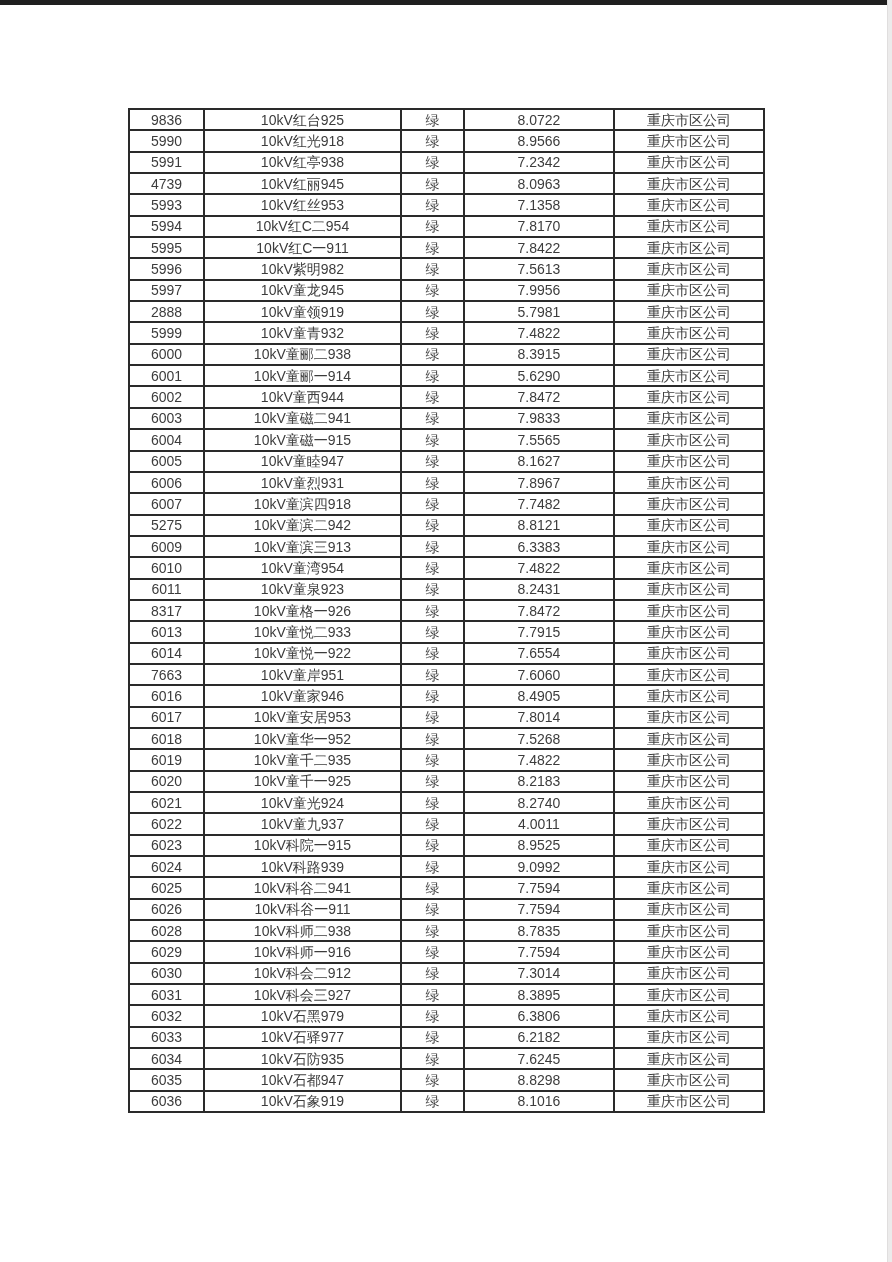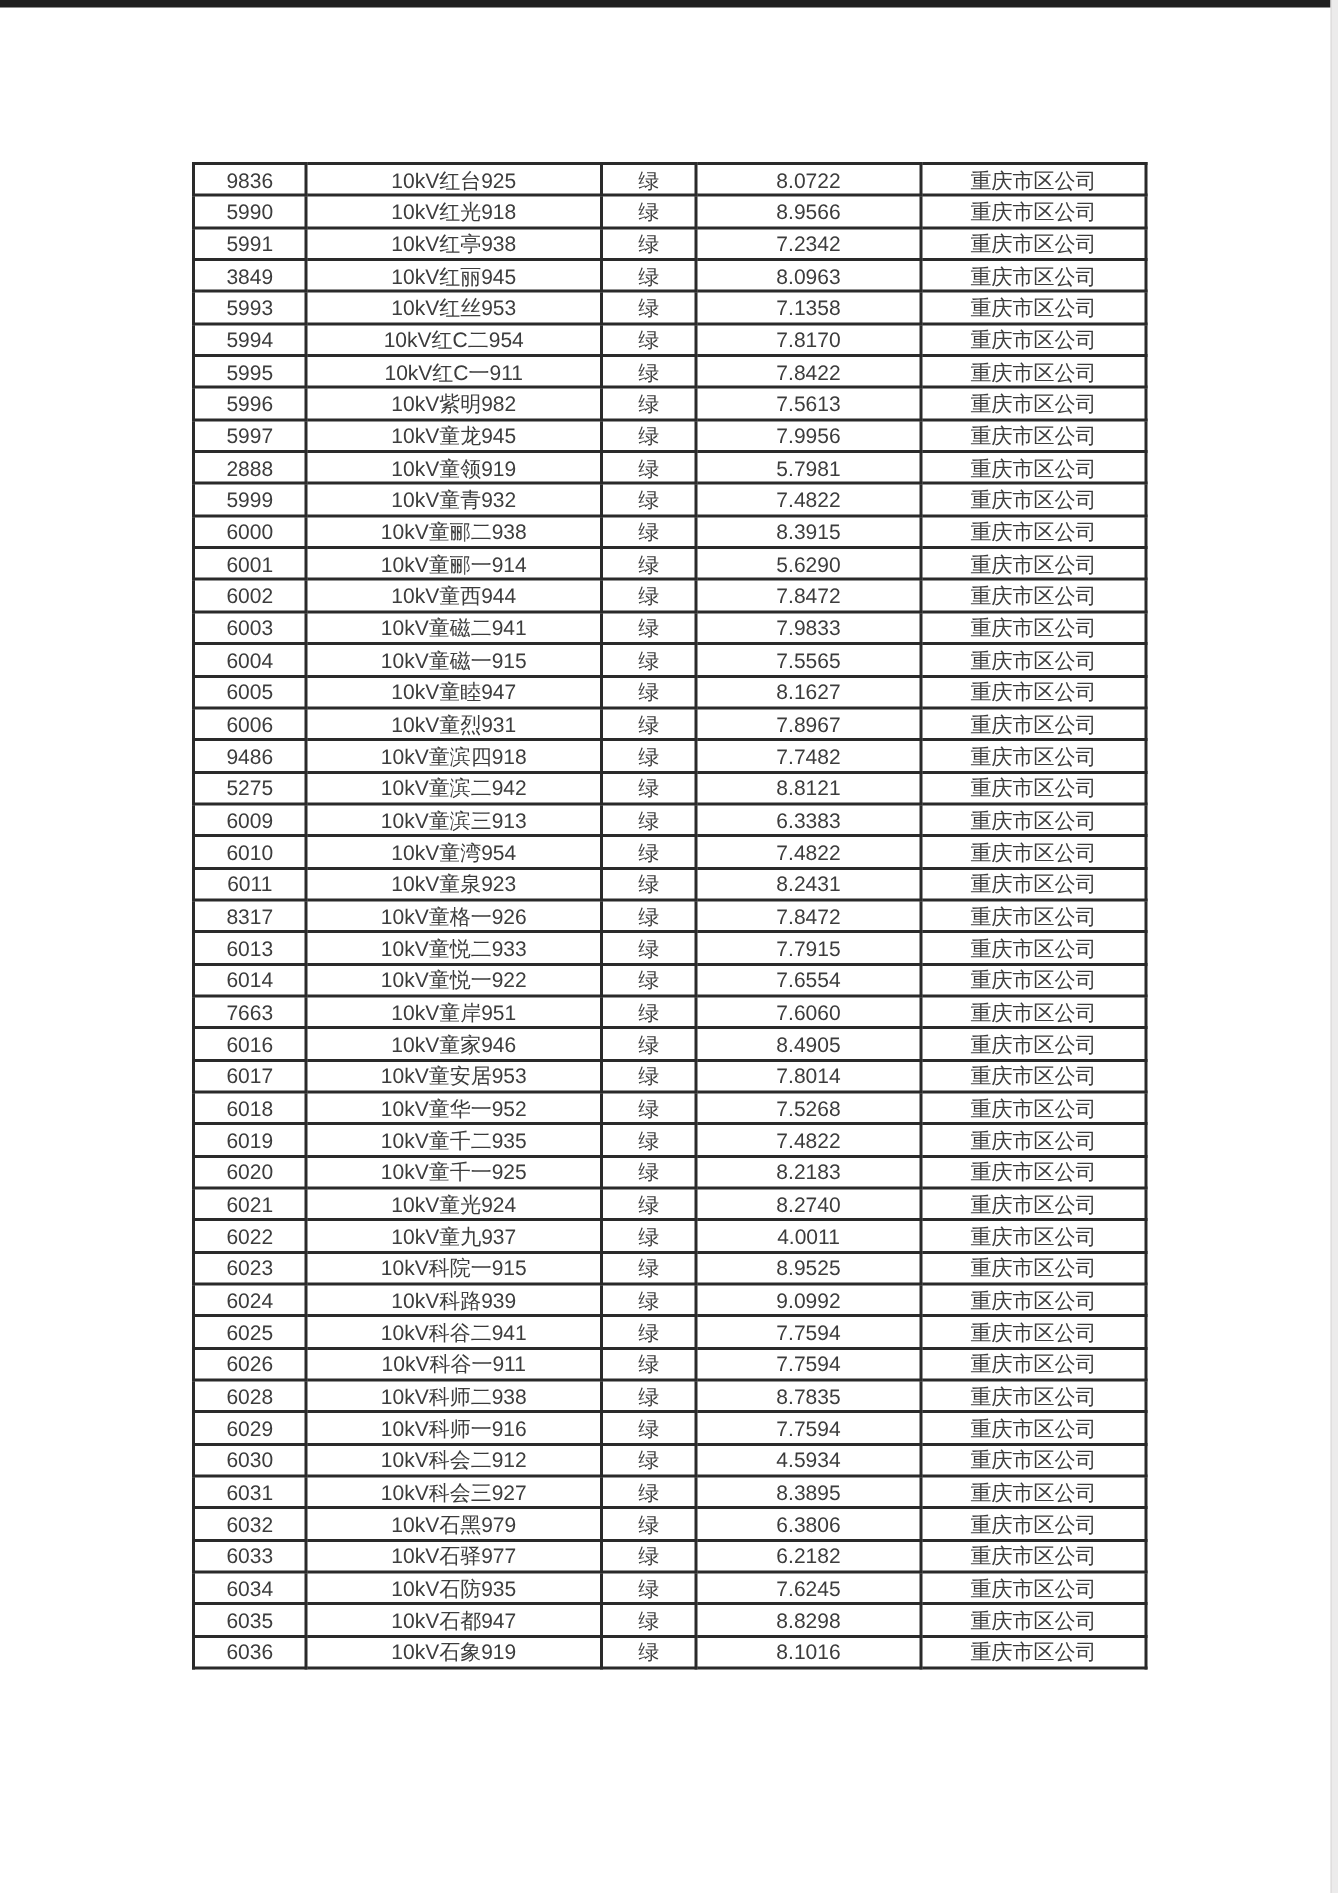--- a/index.html
+++ b/index.html
@@ -85,21 +85,21 @@
         <td>重庆市区公司</td>
       </tr>
       <tr>
         <td>5991</td>
         <td>10kV红亭938</td>
         <td>绿</td>
         <td>7.2342</td>
         <td>重庆市区公司</td>
       </tr>
       <tr>
-        <td>3849</td>
+        <td>4739</td>
         <td>10kV红丽945</td>
         <td>绿</td>
         <td>8.0963</td>
         <td>重庆市区公司</td>
       </tr>
       <tr>
         <td>5993</td>
         <td>10kV红丝953</td>
         <td>绿</td>
         <td>7.1358</td>
@@ -190,21 +190,21 @@
         <td>重庆市区公司</td>
       </tr>
       <tr>
         <td>6006</td>
         <td>10kV童烈931</td>
         <td>绿</td>
         <td>7.8967</td>
         <td>重庆市区公司</td>
       </tr>
       <tr>
-        <td>9486</td>
+        <td>6007</td>
         <td>10kV童滨四918</td>
         <td>绿</td>
         <td>7.7482</td>
         <td>重庆市区公司</td>
       </tr>
       <tr>
         <td>5275</td>
         <td>10kV童滨二942</td>
         <td>绿</td>
         <td>8.8121</td>
@@ -347,21 +347,21 @@
         <td>6029</td>
         <td>10kV科师一916</td>
         <td>绿</td>
         <td>7.7594</td>
         <td>重庆市区公司</td>
       </tr>
       <tr>
         <td>6030</td>
         <td>10kV科会二912</td>
         <td>绿</td>
-        <td>4.5934</td>
+        <td>7.3014</td>
         <td>重庆市区公司</td>
       </tr>
       <tr>
         <td>6031</td>
         <td>10kV科会三927</td>
         <td>绿</td>
         <td>8.3895</td>
         <td>重庆市区公司</td>
       </tr>
       <tr>

